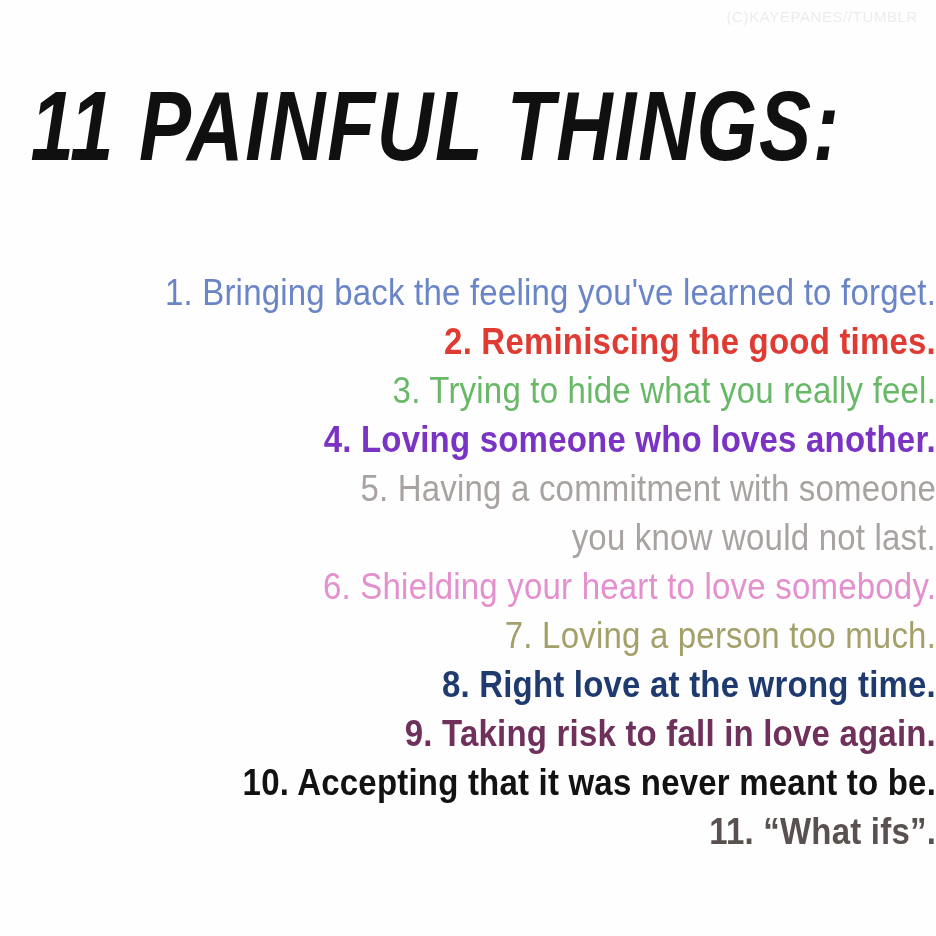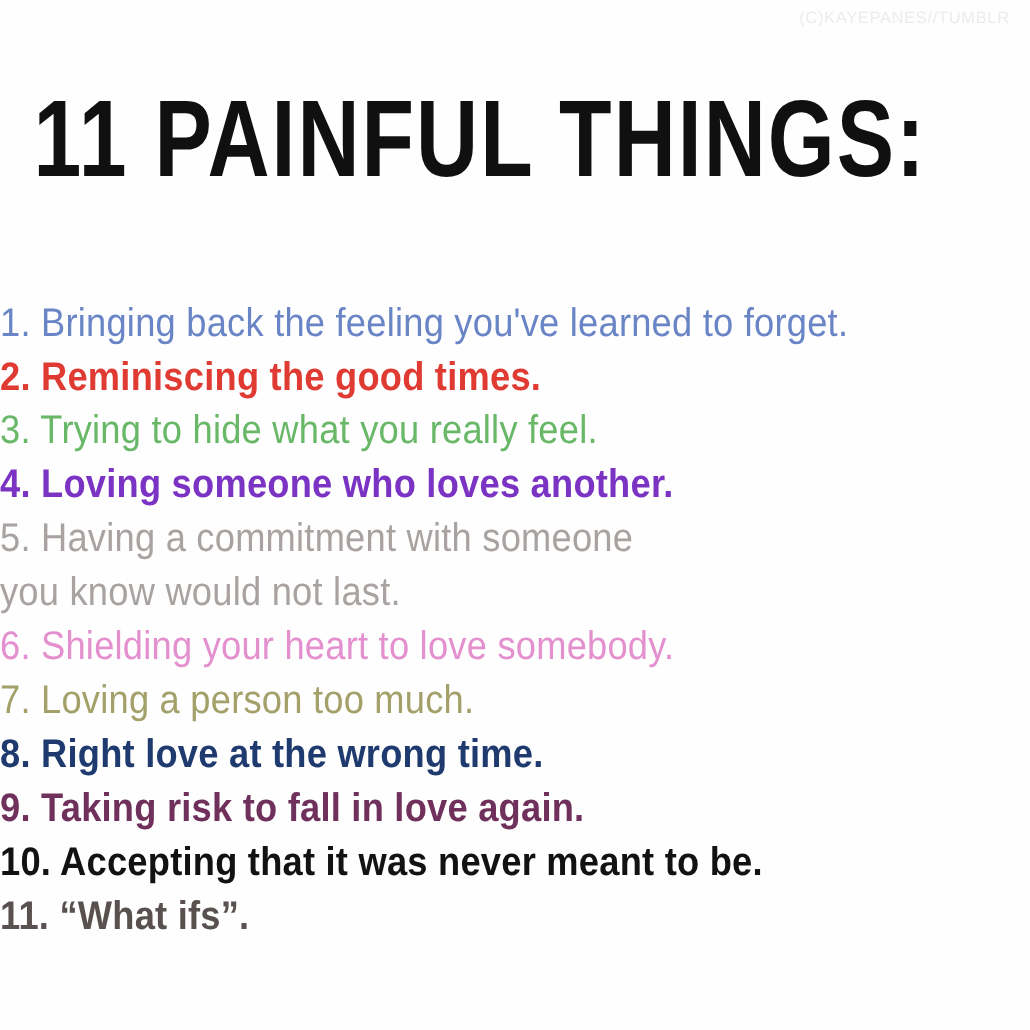--- a/index.html
+++ b/index.html
@@ -35,41 +35,42 @@
     user-select: none;
   }
 
   
   .title-wrap {
     position: absolute;
     top: 76px;
     left: 0;
     width: 784px;
     text-align: center;
+    font-style: italic;
   }
   .title {
     display: inline-block;
     font-family: "Liberation Sans Narrow", "Liberation Sans", sans-serif;
     font-size: 84px;
     font-weight: 700;
     line-height: 1.0;
     color: #101010;
     letter-spacing: 2px;
     transform: scaleX(0.93) scaleY(1.18);
     transform-origin: center top;
     white-space: nowrap;
   }
 
   
   .list {
     position: absolute;
     top: 268px;
     left: 0;
     width: 936px;
-    text-align: left;
+    text-align: right;
   }
   .line {
     display: block;
     width: 100%;
     font-family: "Liberation Sans", sans-serif;
     font-size: 33px;
     line-height: 49px;
     letter-spacing: 0.2px;
     white-space: nowrap;
     transform: scaleY(1.1);

